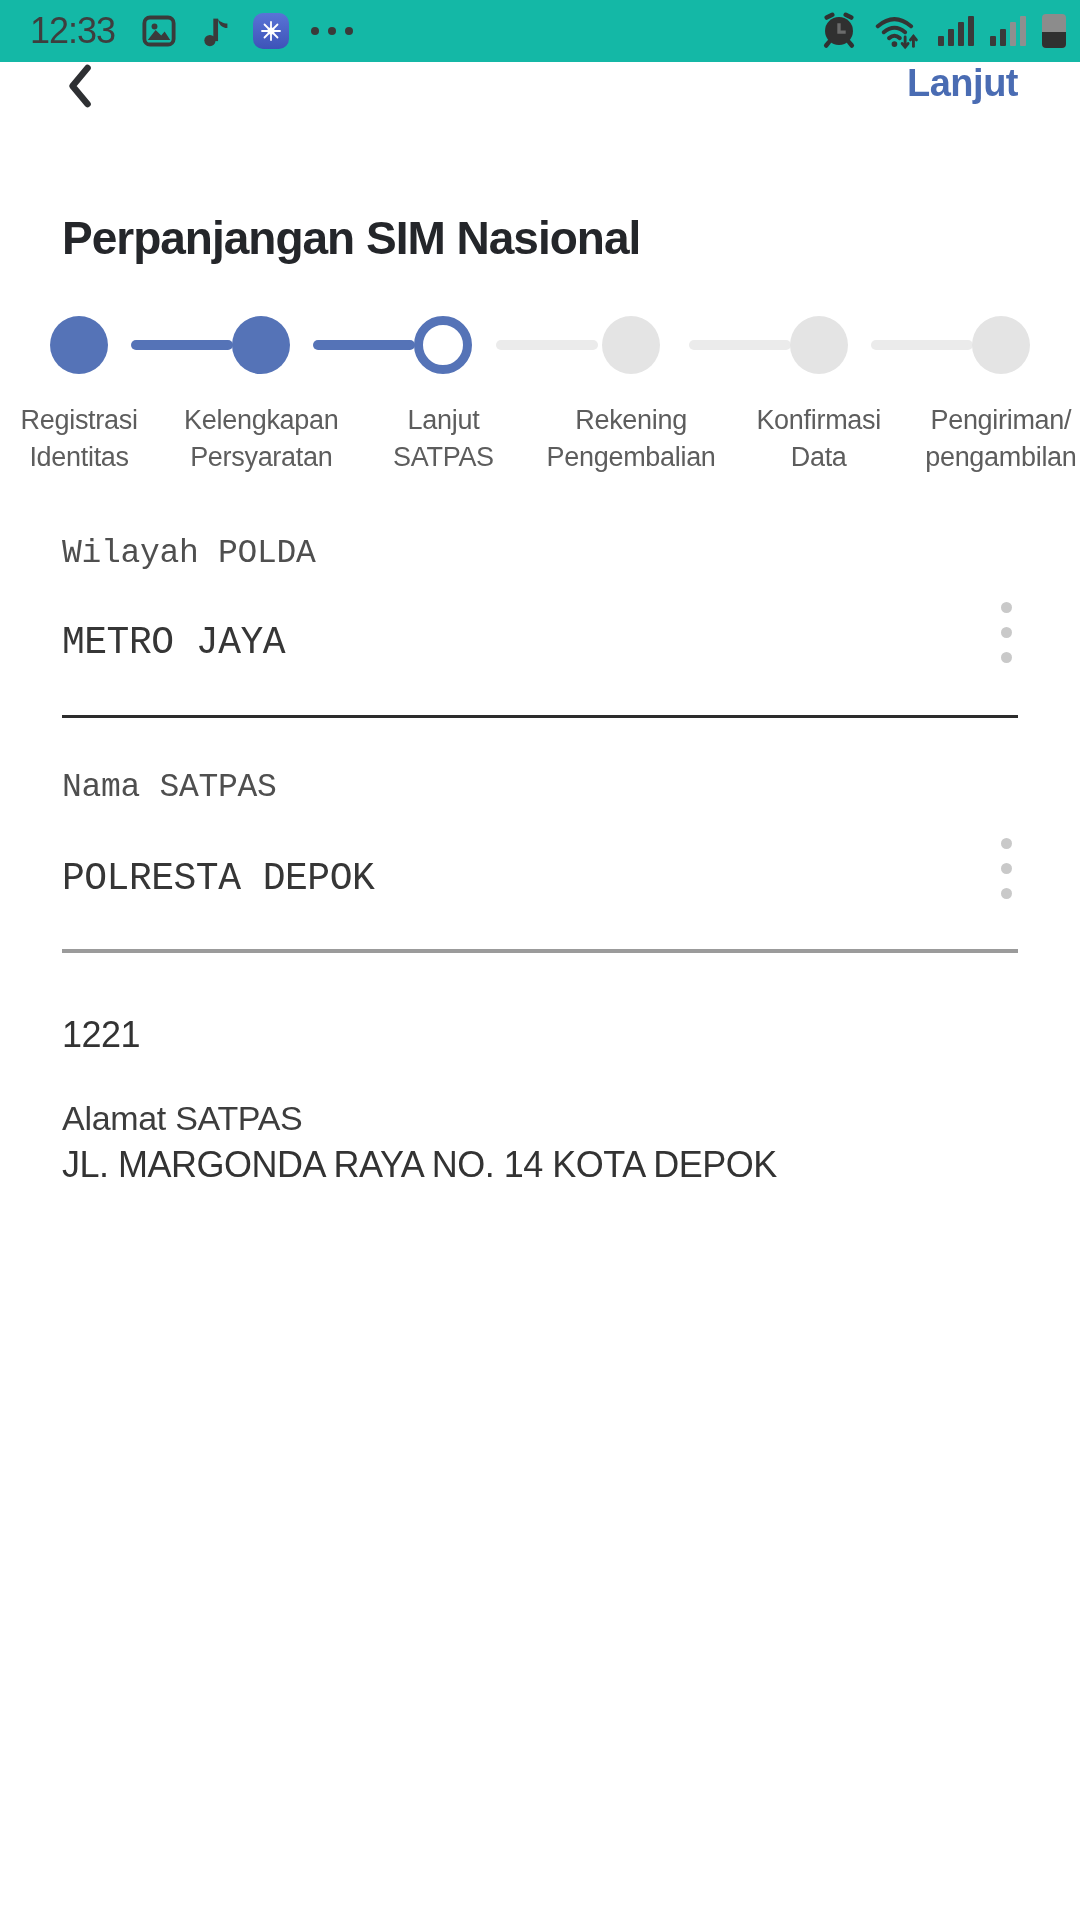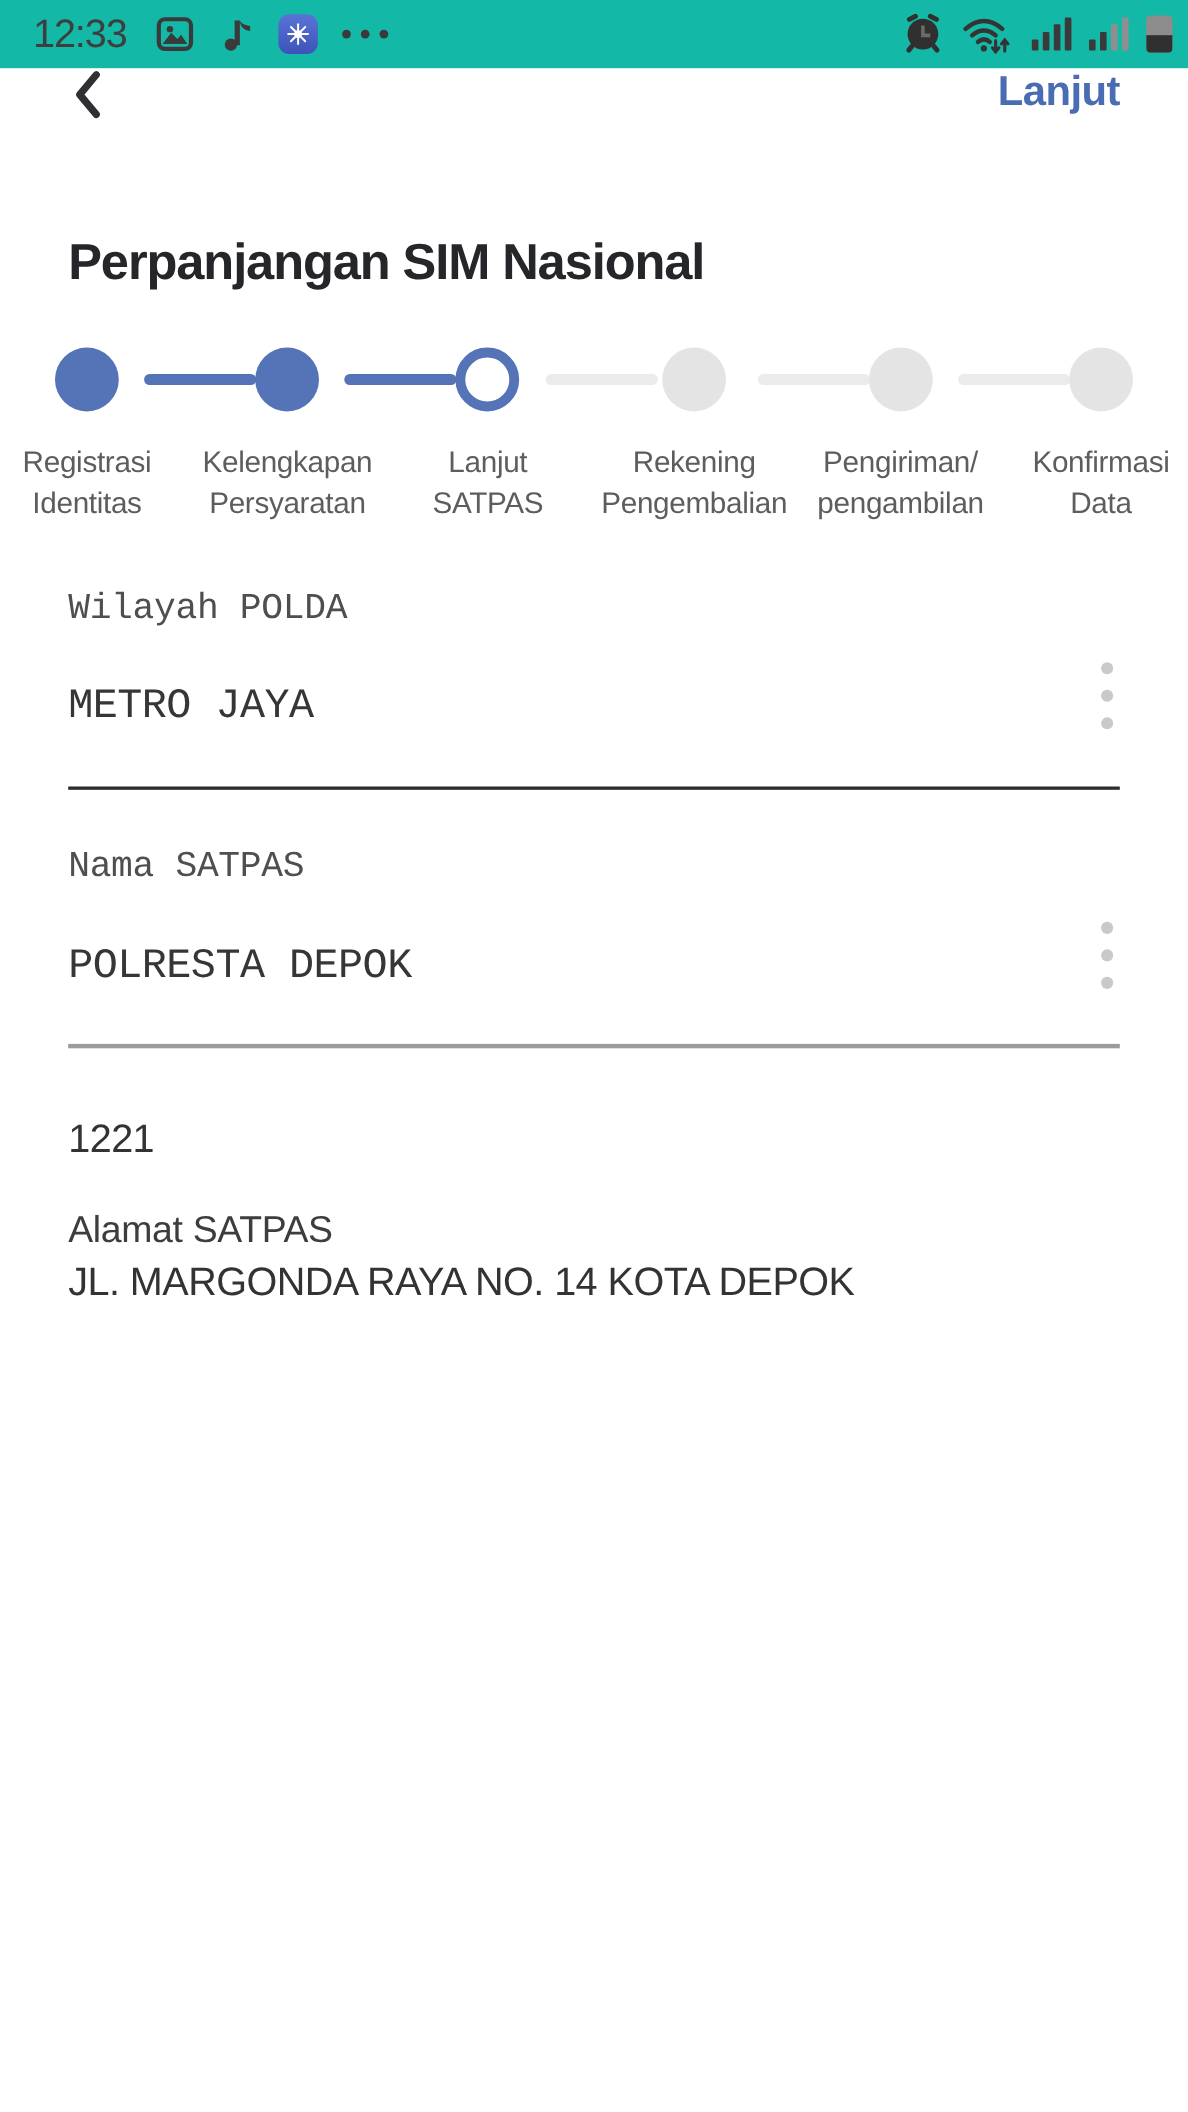--- a/index.html
+++ b/index.html
@@ -246,33 +246,33 @@
       <div>Pengembalian</div>
     </div>
   </div>
 
   <div class="step">
     <div class="dot-row">
       <div class="connector"></div>
       <div class="dot upcoming"></div>
     </div>
     <div class="step-label">
+      <div>Konfirmasi</div>
+      <div>Data</div>
+    </div>
+  </div>
+
+  <div class="step">
+    <div class="dot-row">
+      <div class="connector"></div>
+      <div class="dot upcoming"></div>
+    </div>
+    <div class="step-label">
       <div>Pengiriman/</div>
       <div>pengambilan</div>
-    </div>
-  </div>
-
-  <div class="step">
-    <div class="dot-row">
-      <div class="connector"></div>
-      <div class="dot upcoming"></div>
-    </div>
-    <div class="step-label">
-      <div>Konfirmasi</div>
-      <div>Data</div>
     </div>
   </div>
 
 </div>
 
 <div class="form">
 
   <div class="field-1 select-field">
     <div class="field-label">Wilayah POLDA</div>
     <div class="value-row">

